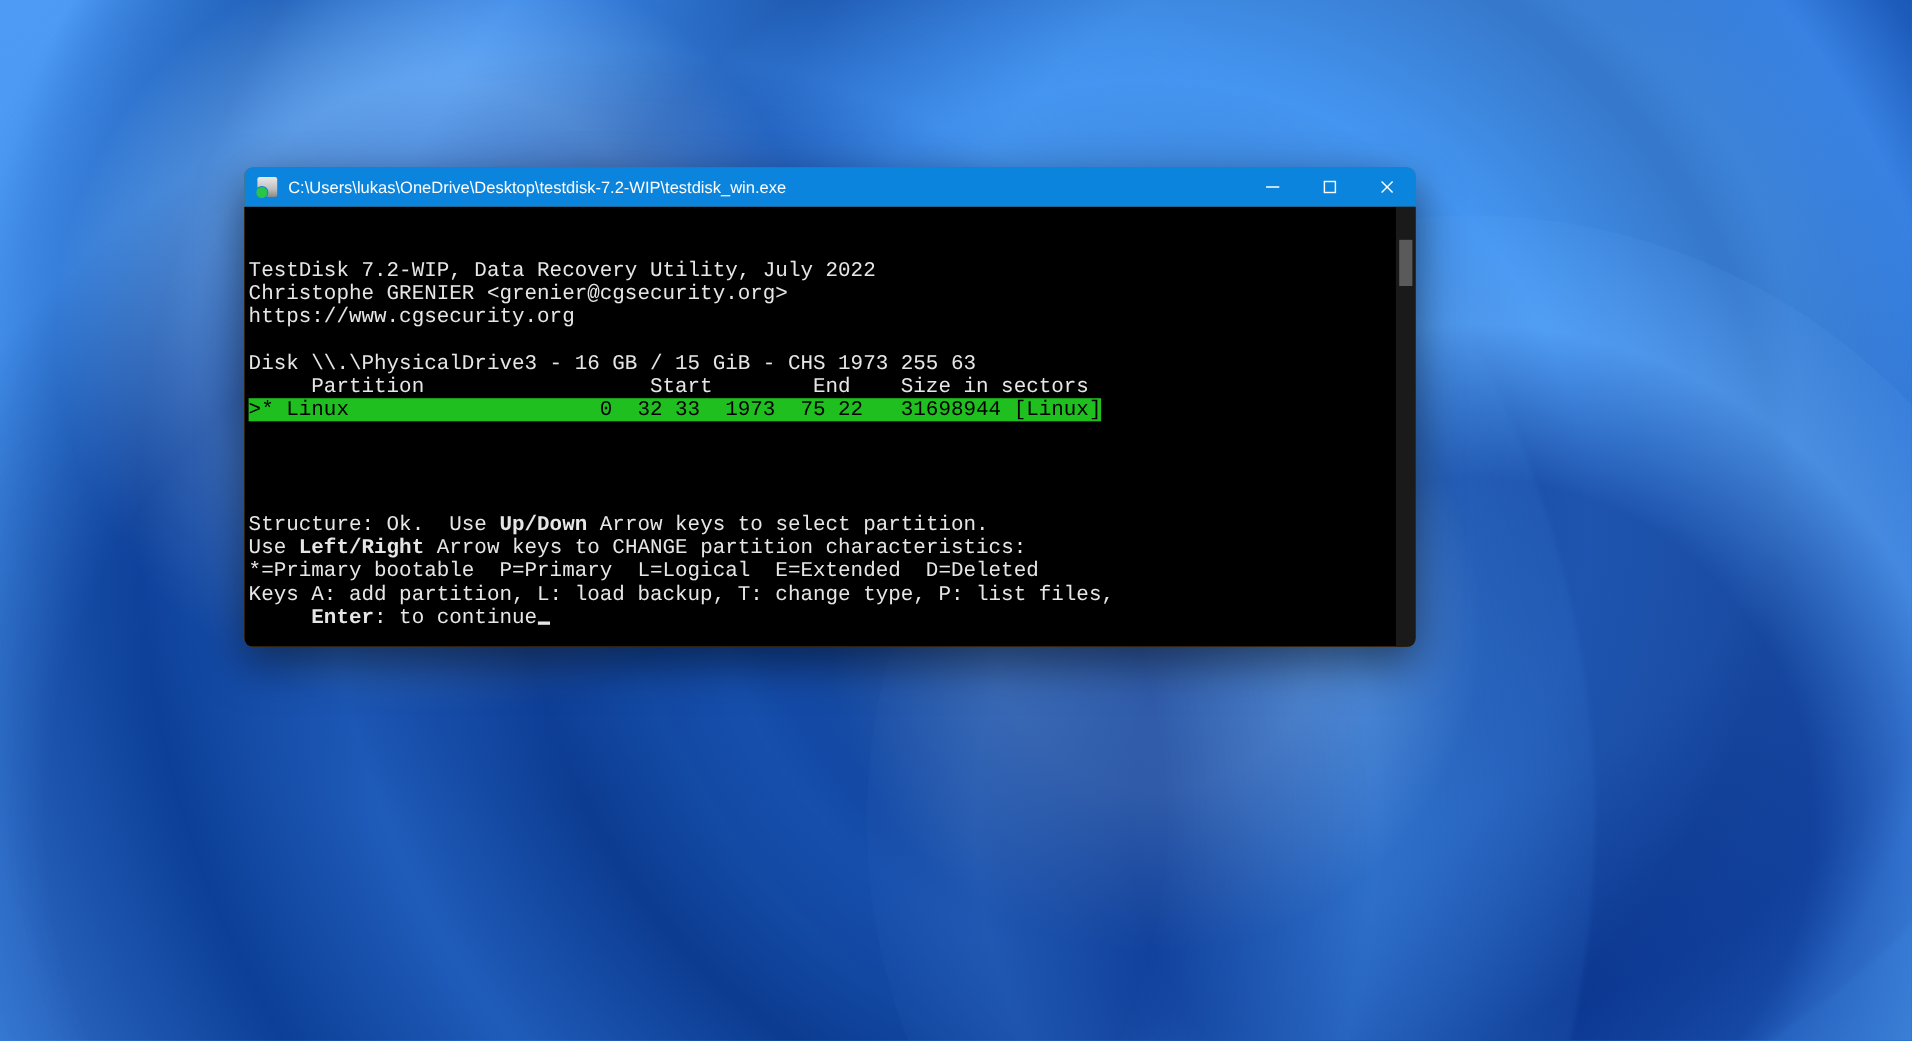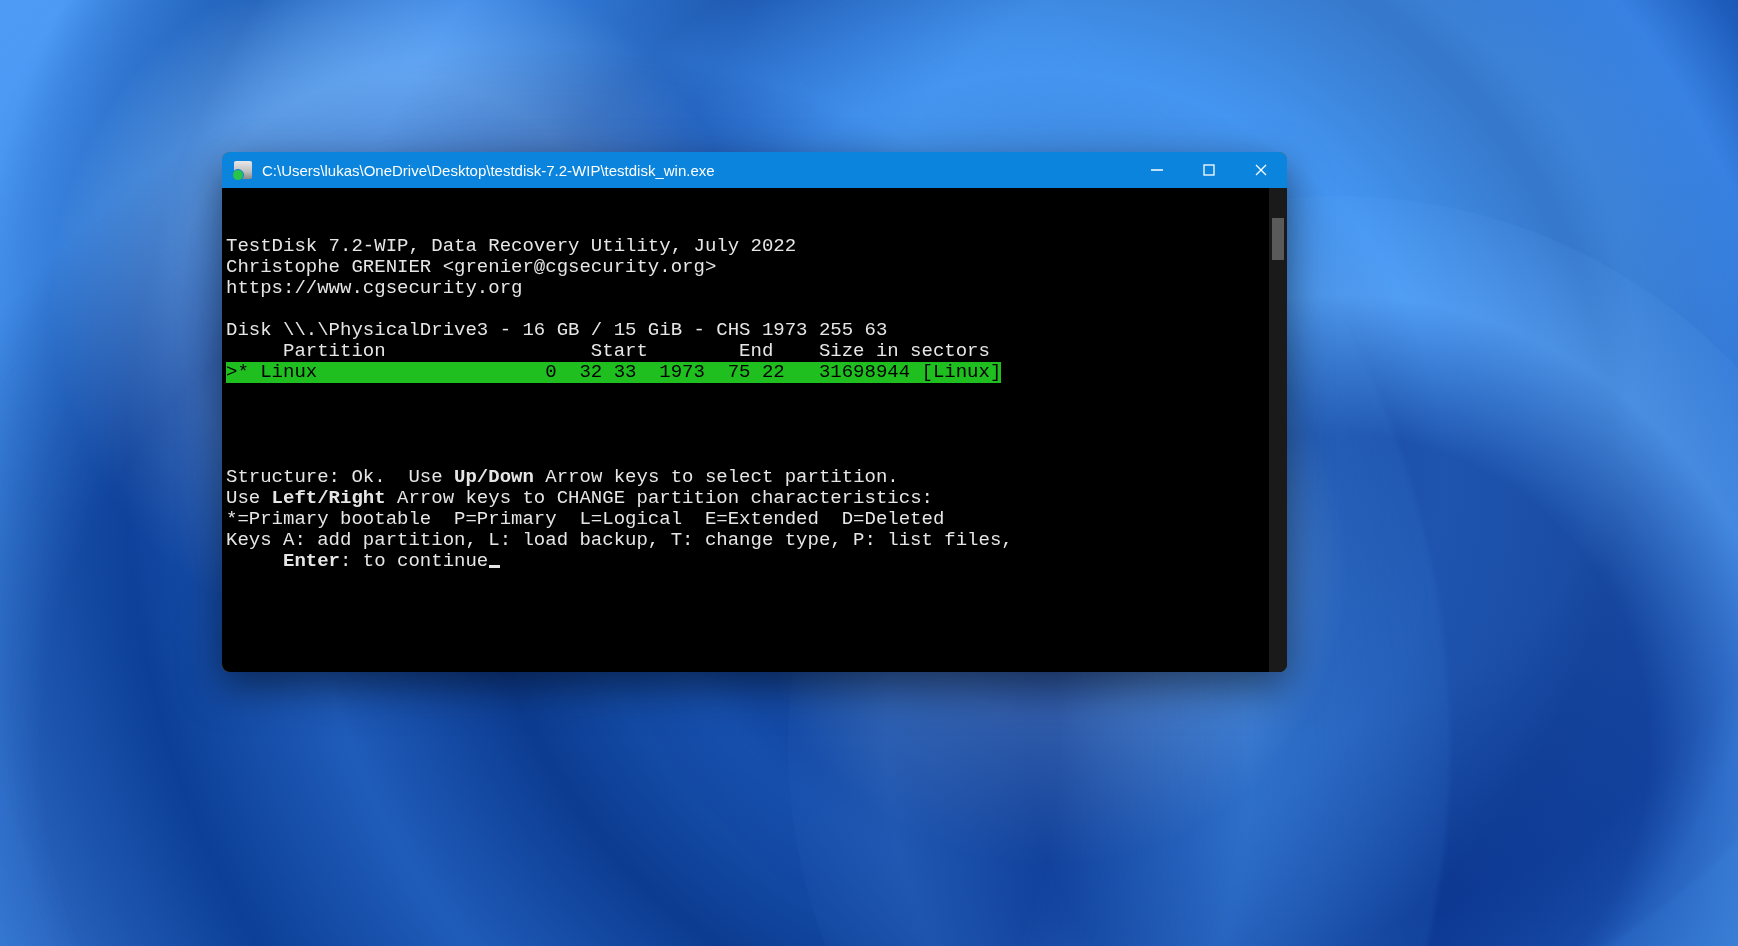--- a/index.html
+++ b/index.html
@@ -34,21 +34,21 @@
     .swirl { position:absolute; border-radius:50%; pointer-events:none; }
     .s1{ width:900px;height:900px; top:-150px; left:-50px; background:radial-gradient(circle, rgba(185,220,255,0.55) 35%, rgba(30,90,190,0.3) 55%, transparent 70%);}
     .s2{ width:1100px;height:1100px; bottom:-350px; right:-150px; background:radial-gradient(circle, rgba(10,50,140,0.65) 40%, rgba(100,170,250,0.4) 58%, transparent 75%);}
     .s3{ width:700px;height:700px; top:220px; left:700px; background:radial-gradient(circle, rgba(210,235,255,0.4) 30%, transparent 60%);}
 
     .window {
       position: absolute;
       top: 152px;
       left: 222px;
       width: 1065px;
-      height: 520px;
+      height: 436px;
       background: #a16207;
       border-radius: 8px;
       box-shadow: 0 15px 40px rgba(0,0,0,0.5);
       overflow: hidden;
       z-index: 10;
       display: flex;
       flex-direction: column;
     }
     .titlebar {
       height: 36px;

